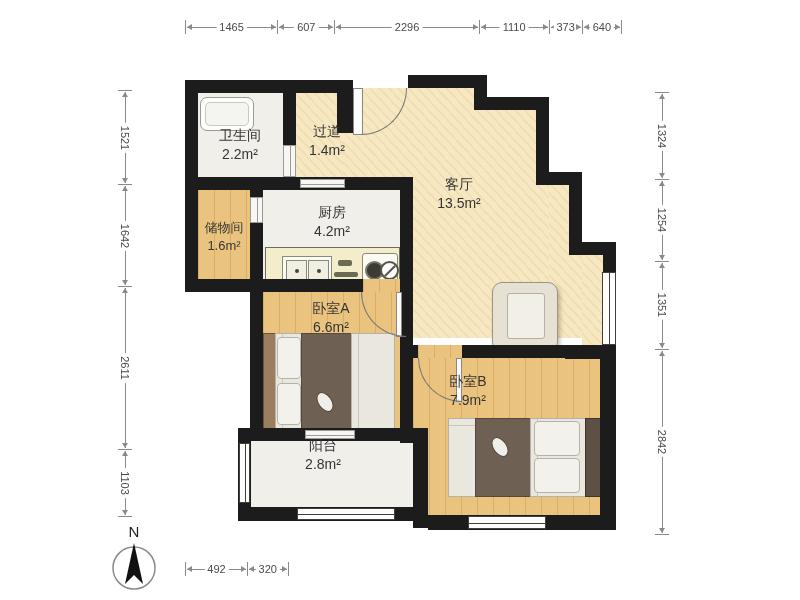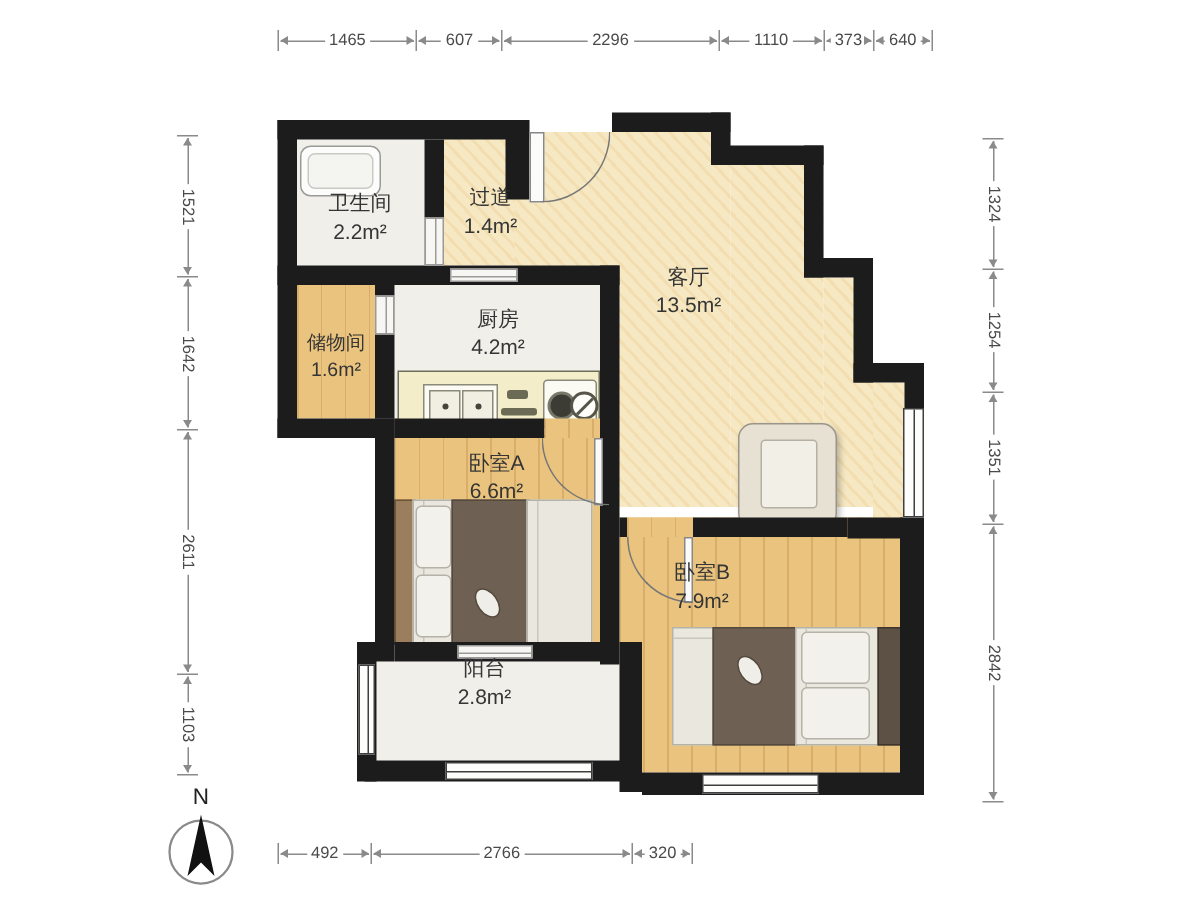--- a/index.html
+++ b/index.html
@@ -107,24 +107,20 @@
       <span class="line"></span>
       <span class="lbl">640</span>
     </div>
 </div>
 
 <div class="hruler" style="left:185px;top:562px;width:437px;">
   <div class="hseg" style="width:14.2%">
       <span class="line"></span>
       <span class="lbl">492</span>
     </div>
-  <div class="hseg" style="width:39.8%">
-      <span class="line"></span>
-      <span class="lbl">2766</span>
-    </div>
   <div class="hseg" style="width:9.5%">
       <span class="line"></span>
       <span class="lbl">320</span>
     </div>
 </div>
 
 <div class="vruler" style="left:118px;top:90px;height:427px;">
   <div class="vseg" style="height:22.1%">
       <span class="line"></span>
       <span class="lbl">1521</span>

